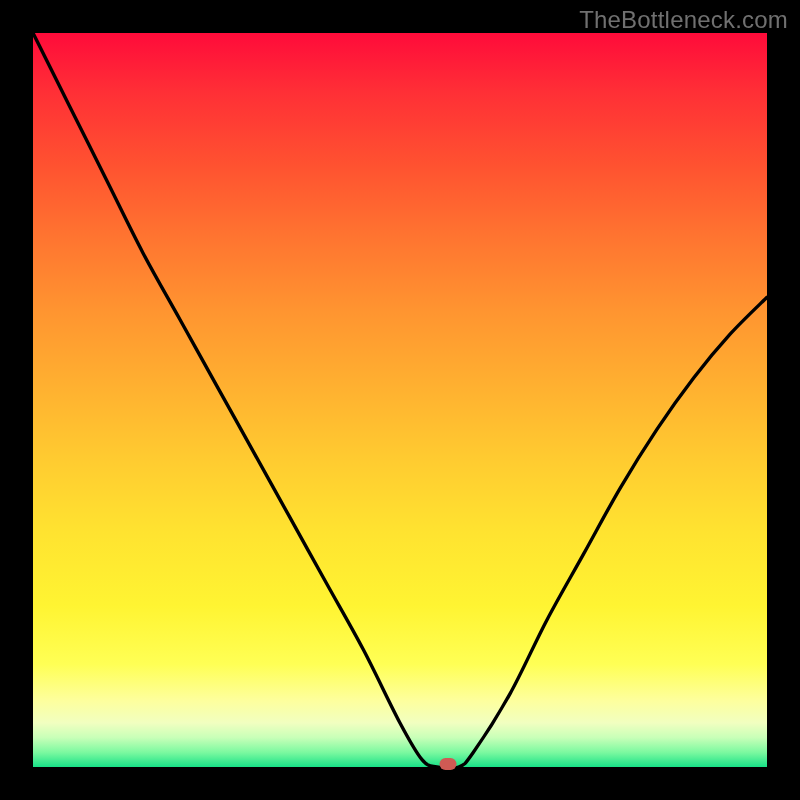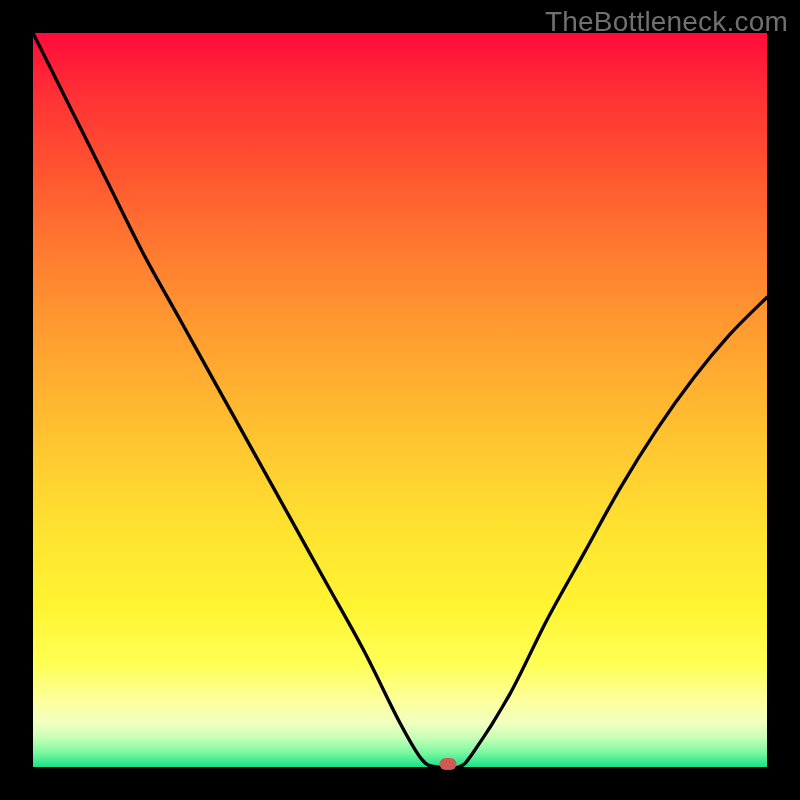--- a/index.html
+++ b/index.html
@@ -39,21 +39,21 @@
       #c8ffb8 96%,
       #7cf9a0 98%,
       #18e187 100%
     );
   }
   .watermark {
     position: absolute;
     top: 6px;
     right: 12px;
     color: #707070;
-    font-size: 28px;
+    font-size: 24px;
     font-weight: 500;
     letter-spacing: 0.2px;
     user-select: none;
   }
   svg.curve {
     position: absolute;
     left: 0;
     top: 0;
     width: 734px;
     height: 734px;

